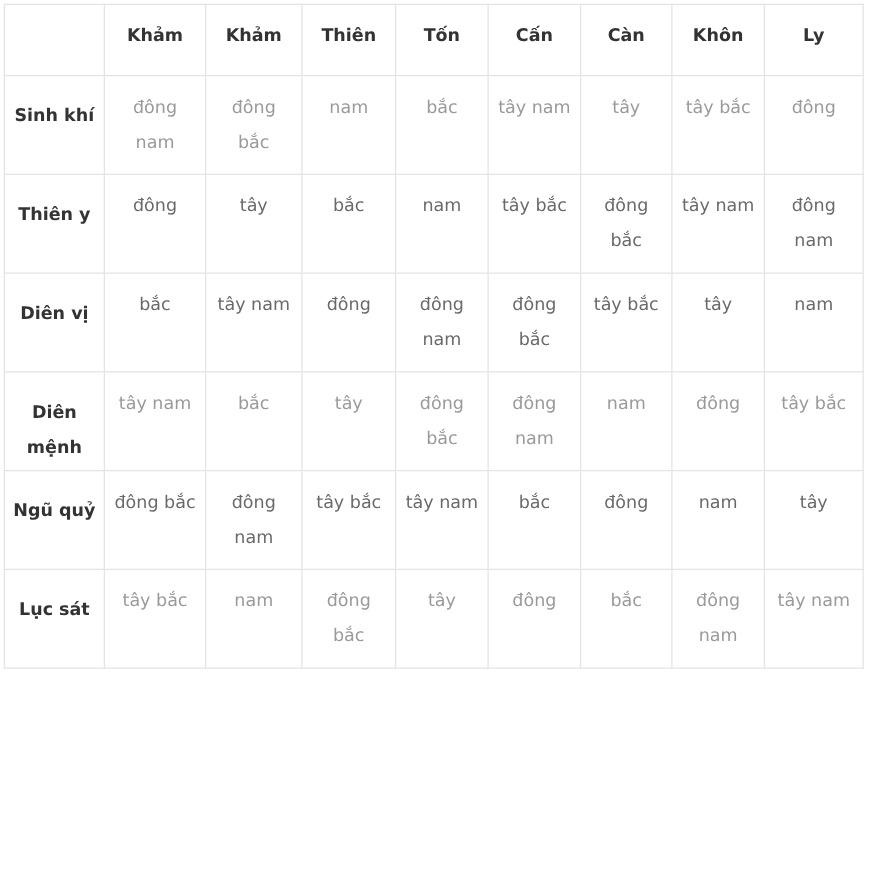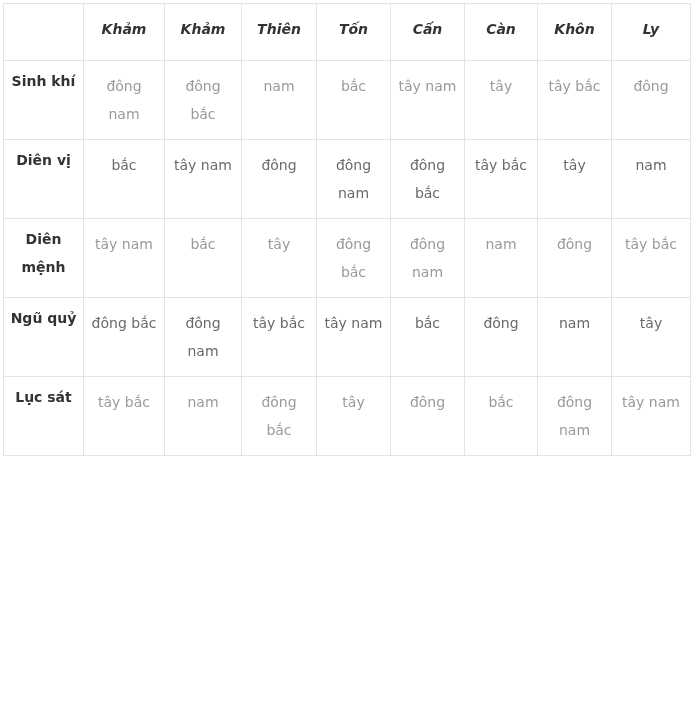--- a/index.html
+++ b/index.html
@@ -31,28 +31,27 @@
       box-sizing: border-box;
     }
     thead tr { height: 57px; }
     thead th {
       font-weight: bold;
       color: #333333;
       vertical-align: middle;
       padding-top: 0;
       line-height: 20px;
       padding-bottom: 6px;
-      font-style: italic;
     }
     tbody tr { height: 79px; }
     tbody td { padding-top: 11px; }
     tbody th {
       font-weight: bold;
       color: #333333;
-      padding-top: 6px;
+      padding-top: 18px;
     }
     tr.light td { color: #9a9a9a; }
     tr.dark td { color: #6a6a6a; }
     col.c0 { width: 80px; }
     col.c1 { width: 81px; }
     col.c2 { width: 77px; }
     col.c3 { width: 75px; }
     col.c4 { width: 74px; }
     col.c5 { width: 74px; }
     col.c6 { width: 73px; }
@@ -94,20 +93,31 @@
           <td>đông nam</td>
           <td>đông bắc</td>
           <td>nam</td>
           <td>bắc</td>
           <td>tây nam</td>
           <td>tây</td>
           <td>tây bắc</td>
           <td>đông</td>
         </tr>
         <tr class="dark">
+          <th>Thiên y</th>
+          <td>đông</td>
+          <td>tây</td>
+          <td>bắc</td>
+          <td>nam</td>
+          <td>tây bắc</td>
+          <td>đông bắc</td>
+          <td>tây nam</td>
+          <td>đông nam</td>
+        </tr>
+        <tr class="dark">
           <th>Diên vị</th>
           <td>bắc</td>
           <td>tây nam</td>
           <td>đông</td>
           <td>đông nam</td>
           <td>đông bắc</td>
           <td>tây bắc</td>
           <td>tây</td>
           <td>nam</td>
         </tr>

